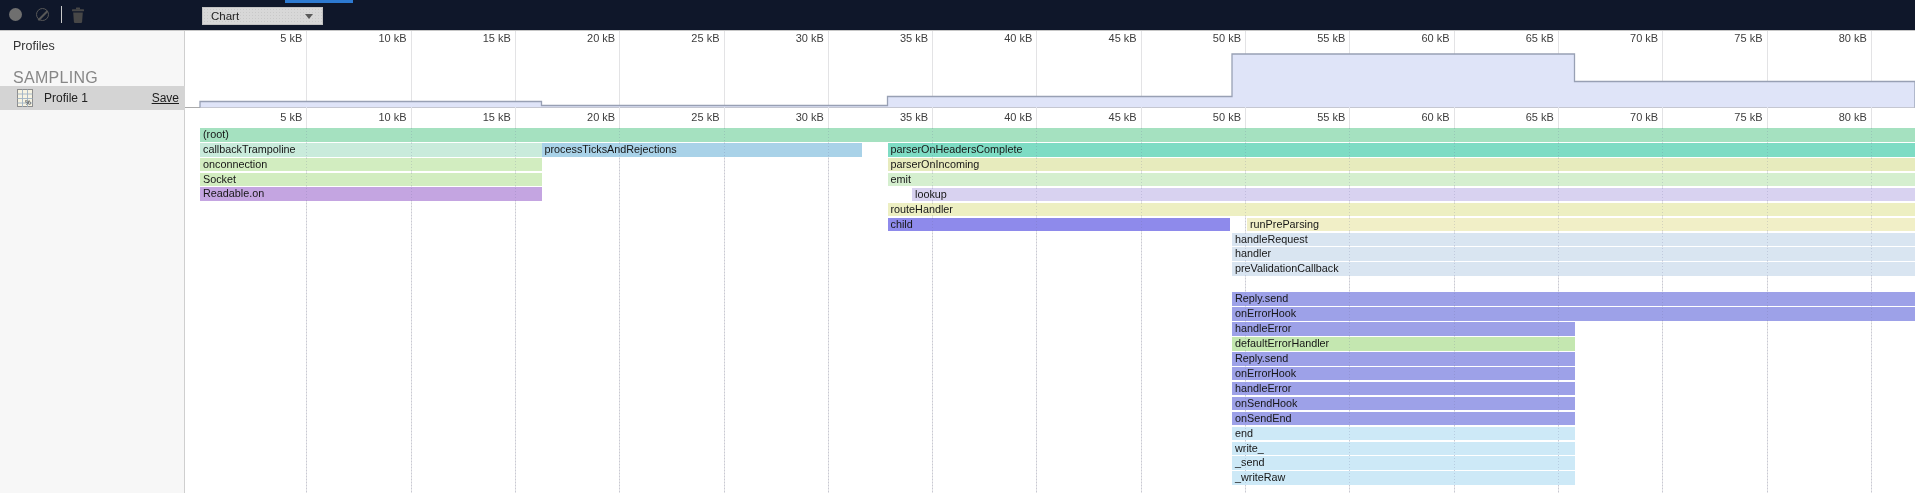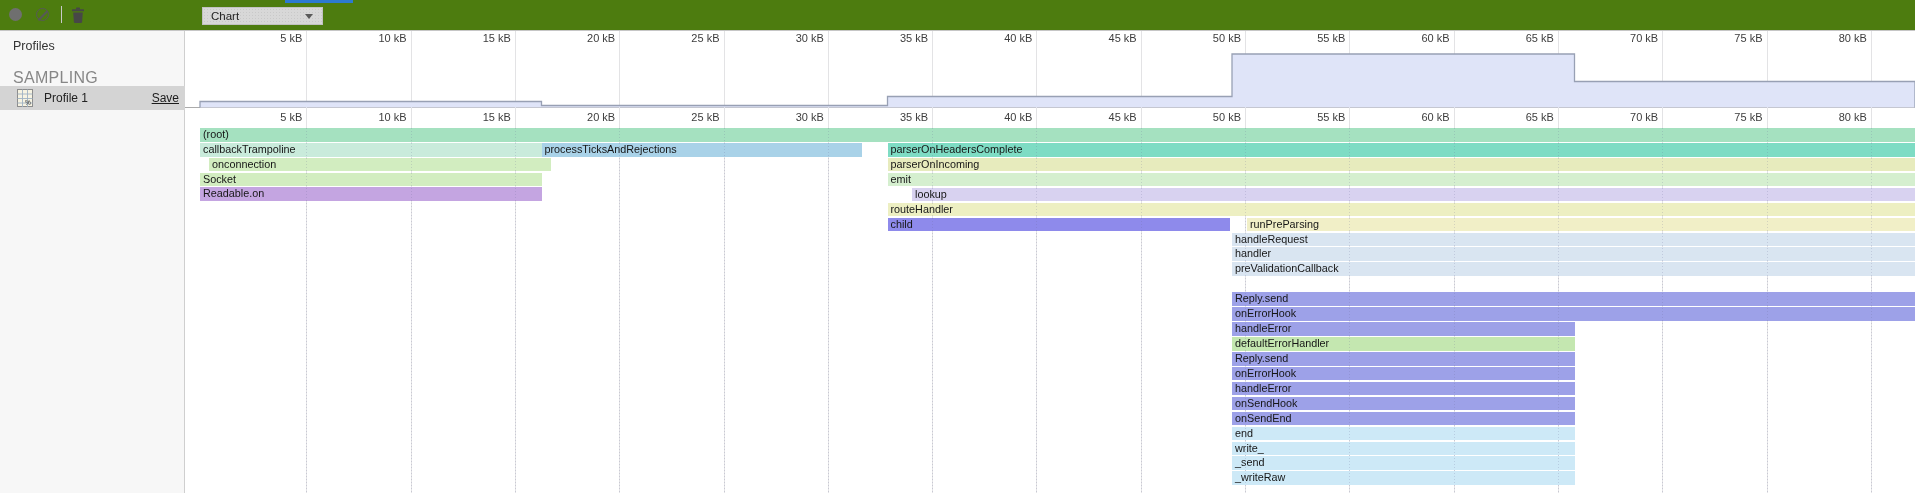--- a/index.html
+++ b/index.html
@@ -1,21 +1,21 @@
 <!DOCTYPE html>
 <html><head>
 <meta charset="utf-8">
 <style>
   html,body{margin:0;padding:0;background:#fff;}
   #app{position:relative;width:1915px;height:493px;overflow:hidden;
        font-family:"Liberation Sans","DejaVu Sans",sans-serif;
        -webkit-font-smoothing:antialiased;color:#222;}
   
   #toolbar{position:absolute;left:0;top:0;width:1915px;height:31px;
-           background:#4d7c0f;border-bottom:1px solid #c6c6c6;box-sizing:border-box;}
+           background:#0f172a;border-bottom:1px solid #c6c6c6;box-sizing:border-box;}
   .tb-btn{position:absolute;top:7px;width:15px;height:15px;cursor:pointer;}
   #record-dot{position:absolute;left:1px;top:1px;width:13px;height:13px;border-radius:50%;background:#6f6f6f;}
   #block-ring{position:absolute;left:0;top:0;width:11px;height:11px;border:1.8px solid #585858;border-radius:50%;}
   #block-slash{position:absolute;left:6.3px;top:0.8px;width:1.8px;height:13px;background:#585858;transform:rotate(45deg);}
   #tb-sep{position:absolute;left:61px;top:6px;width:1px;height:17px;background:#c9c9c9;}
   #tab-underline{position:absolute;left:285px;top:0;width:68px;height:3px;background:#2d7ad1;}
   #chart-dd{position:absolute;left:202px;top:7px;width:121px;height:18px;background:#d8d8d8;
             background-image:radial-gradient(rgba(0,0,0,0.07) 1px,transparent 1px);background-size:3px 3px;
             border:1px solid #c2c2c2;box-sizing:border-box;font-size:11.5px;line-height:16px;
             padding-left:8px;cursor:pointer;}
@@ -136,21 +136,21 @@
       <div class="tick" style="left: 1619.8px; top: 1px;">80 kB</div>
       <div class="tick" style="left: 1619.8px; top: 80px;">80 kB</div>
       <svg width="1730" height="77" id="overview-svg">
         <path d="M15,76.5 L 15,70.5 L 356.5,70.5 L 356.5,74.5 L 702.5,74.5 L 702.5,65.5 L 1047,65.5 L 1047,23 L 1389.5,23 L 1389.5,50.5 L 1730,50.5 L 1730,76.5 Z" fill="#dfe4f8" stroke="none"></path>
         <path d="M15,76.5 L 15,70.5 L 356.5,70.5 L 356.5,74.5 L 702.5,74.5 L 702.5,65.5 L 1047,65.5 L 1047,23 L 1389.5,23 L 1389.5,50.5 L 1730,50.5 L 1730,76.5" fill="none" stroke="#98a0b4" stroke-width="1.3"></path>
       </svg>
       <div class="frame" title="(root)" style="left: 15px; width: 1715px; top: 97px; height: 13.6px; background: rgb(165, 225, 192);">(root)</div>
       <div class="frame" title="callbackTrampoline" style="left: 15px; width: 341.5px; top: 111.93px; height: 13.6px; background: rgb(201, 235, 219);">callbackTrampoline</div>
       <div class="frame" title="processTicksAndRejections" style="left: 356.5px; width: 320.5px; top: 111.93px; height: 13.6px; background: rgb(169, 210, 232);">processTicksAndRejections</div>
       <div class="frame" title="parserOnHeadersComplete" style="left: 702.5px; width: 1027.5px; top: 111.93px; height: 13.6px; background: rgb(126, 220, 196);">parserOnHeadersComplete</div>
-      <div class="frame" title="onconnection" style="left: 15px; width: 341.5px; top: 126.86px; height: 13.6px; background: rgb(210, 237, 192); margin-left: 9px;">onconnection</div>
+      <div class="frame" title="onconnection" style="left: 15px; width: 341.5px; top: 126.86px; height: 13.6px; background: rgb(210, 237, 192);">onconnection</div>
       <div class="frame" title="parserOnIncoming" style="left: 702.5px; width: 1027.5px; top: 126.86px; height: 13.6px; background: rgb(231, 235, 189);">parserOnIncoming</div>
       <div class="frame" title="Socket" style="left: 15px; width: 341.5px; top: 141.79px; height: 13.6px; background: rgb(210, 237, 192);">Socket</div>
       <div class="frame" title="emit" style="left: 702.5px; width: 1038px; top: 141.79px; height: 13.6px; background: rgb(213, 239, 207);">emit</div>
       <div class="frame" title="Readable.on" style="left: 15px; width: 341.5px; top: 156px; height: 13.6px; background: rgb(196, 165, 225);">Readable.on</div>
       <div class="frame" title="lookup" style="left: 727px; width: 1027.5px; top: 156.72px; height: 13.6px; background: rgb(216, 210, 240);">lookup</div>
       <div class="frame" title="routeHandler" style="left: 702.5px; width: 1027.5px; top: 171.65px; height: 13.6px; background: rgb(237, 239, 194);">routeHandler</div>
       <div class="frame" title="child" style="left: 702.5px; width: 342.5px; top: 186.58px; height: 13.6px; background: rgb(142, 138, 235);">child</div>
       <div class="frame" title="runPreParsing" style="left: 1047px; width: 683px; top: 186.58px; height: 13.6px; background: rgb(241, 239, 199); margin-left: 15px;">runPreParsing</div>
       <div class="frame" title="handleRequest" style="left: 1047px; width: 683px; top: 201.51px; height: 13.6px; background: rgb(217, 229, 241);">handleRequest</div>
       <div class="frame" title="handler" style="left: 1047px; width: 683px; top: 216.44px; height: 13.6px; background: rgb(217, 229, 241);">handler</div>

